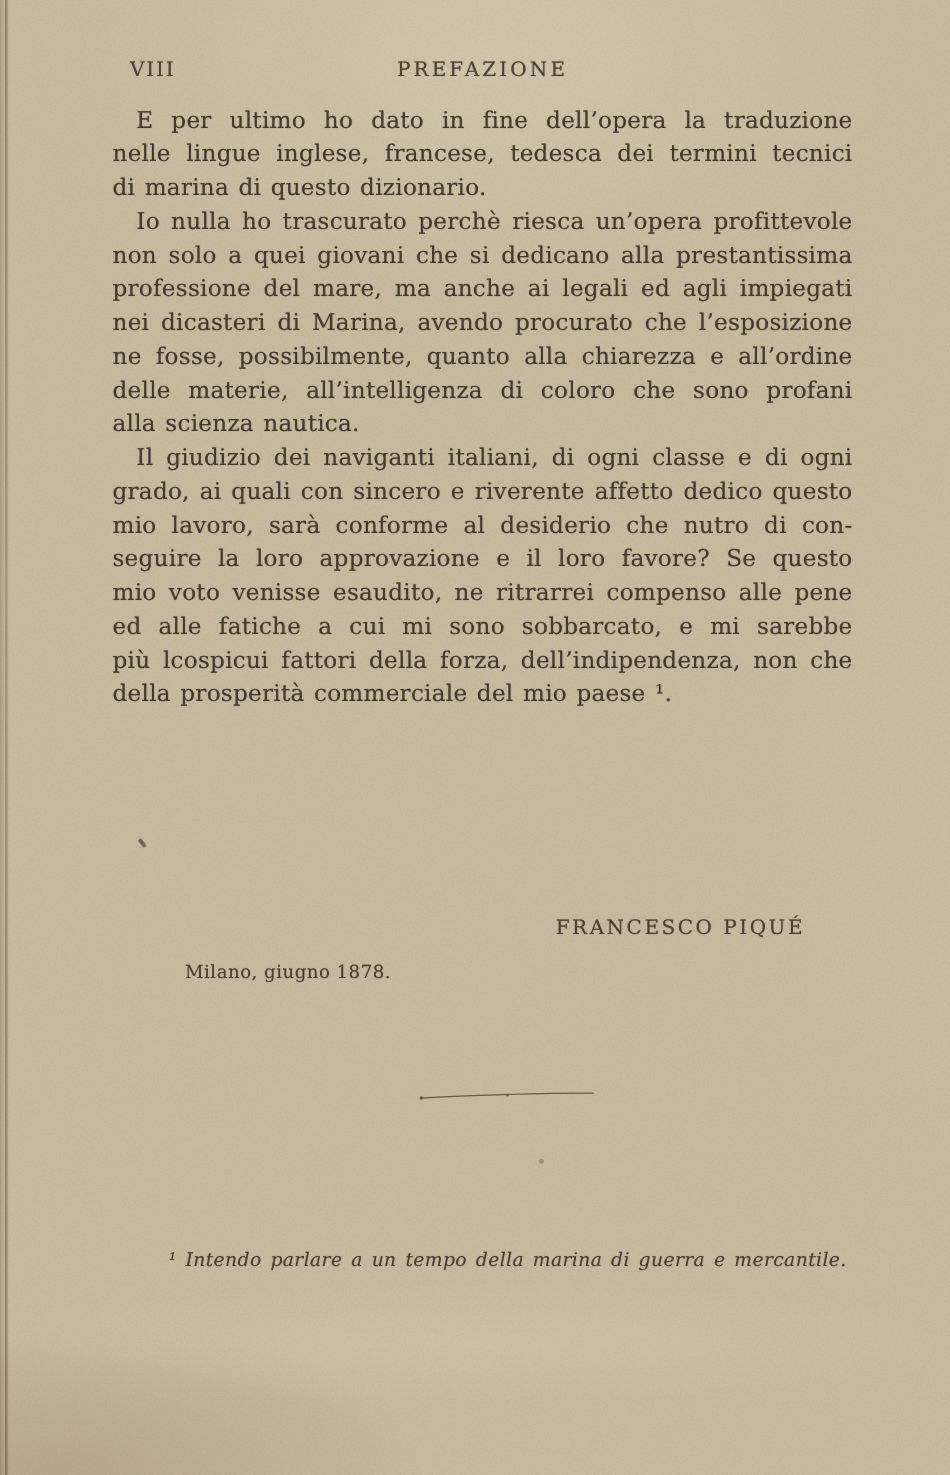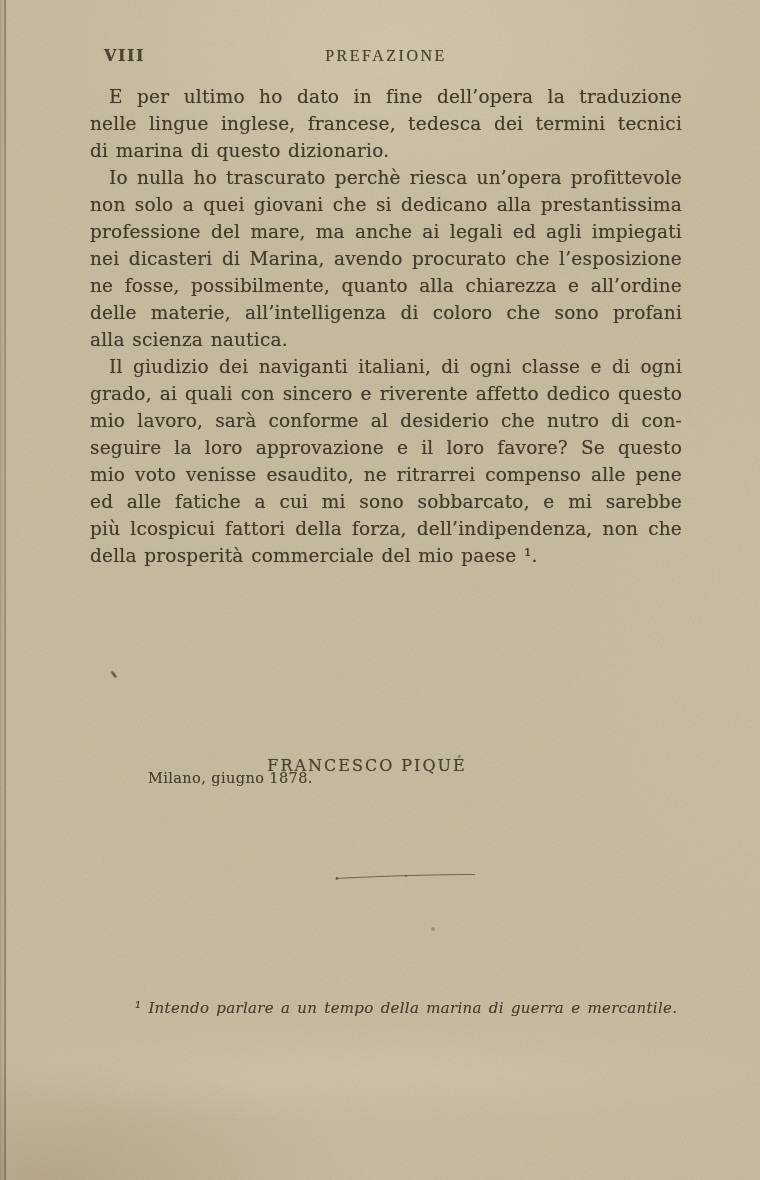--- a/index.html
+++ b/index.html
@@ -29,43 +29,41 @@
     filter:blur(0.4px);
   }
   .pagehead{
     position:absolute;left:90px;top:46px;width:592px;height:20px;
     font-size:16px;line-height:20px;
   }
   .page-number{
     position:absolute;left:14px;top:0;
     letter-spacing:1.5px;color:rgba(75,64,48,0.95);
     text-shadow:0 0 0.8px rgba(75,64,48,0.6);
-    font-weight:bold;
   }
   .running-title{
     position:absolute;left:0;top:0;width:100%;text-align:center;
     letter-spacing:2.5px;color:rgba(75,64,48,0.95);
     text-shadow:0 0 0.8px rgba(75,64,48,0.6);
-    font-family:Liberation Serif, serif;
   }
   .body-text{
     position:absolute;left:90px;top:83px;width:592px;
     font-size:18.5px;line-height:27px;
     color:var(--ink-soft);
     text-shadow:0 0 0.7px rgba(62,53,39,0.55);
     word-spacing:1.5px;letter-spacing:0.2px;
   }
   .line{text-align:justify;text-align-last:justify;white-space:normal;height:27px;overflow:visible;}
   .line.indent{text-indent:19px;}
   .line.lastline{text-align-last:left;}
   .signature{
     position:absolute;left:90px;top:732px;width:592px;
-    text-align:center;padding-right:38px;box-sizing:border-box;
+    text-align:right;padding-right:38px;box-sizing:border-box;
     font-size:16px;letter-spacing:2px;
-    color:rgba(72,62,46,0.95);text-shadow:0 0 0.8px rgba(72,62,46,0.6);margin-top:24px;
+    color:rgba(72,62,46,0.95);text-shadow:0 0 0.8px rgba(72,62,46,0.6);
   }
   .dateline{
     position:absolute;left:148px;top:770px;
     font-size:14.5px;letter-spacing:0.4px;
     color:rgba(70,60,45,0.95);text-shadow:0 0 0.6px rgba(70,60,45,0.5);
   }
   .divider{position:absolute;left:334px;top:870px;}
   .footnote{
     position:absolute;left:135px;top:998px;width:545px;
     font-size:15px;line-height:20px;letter-spacing:0.3px;word-spacing:2px;

